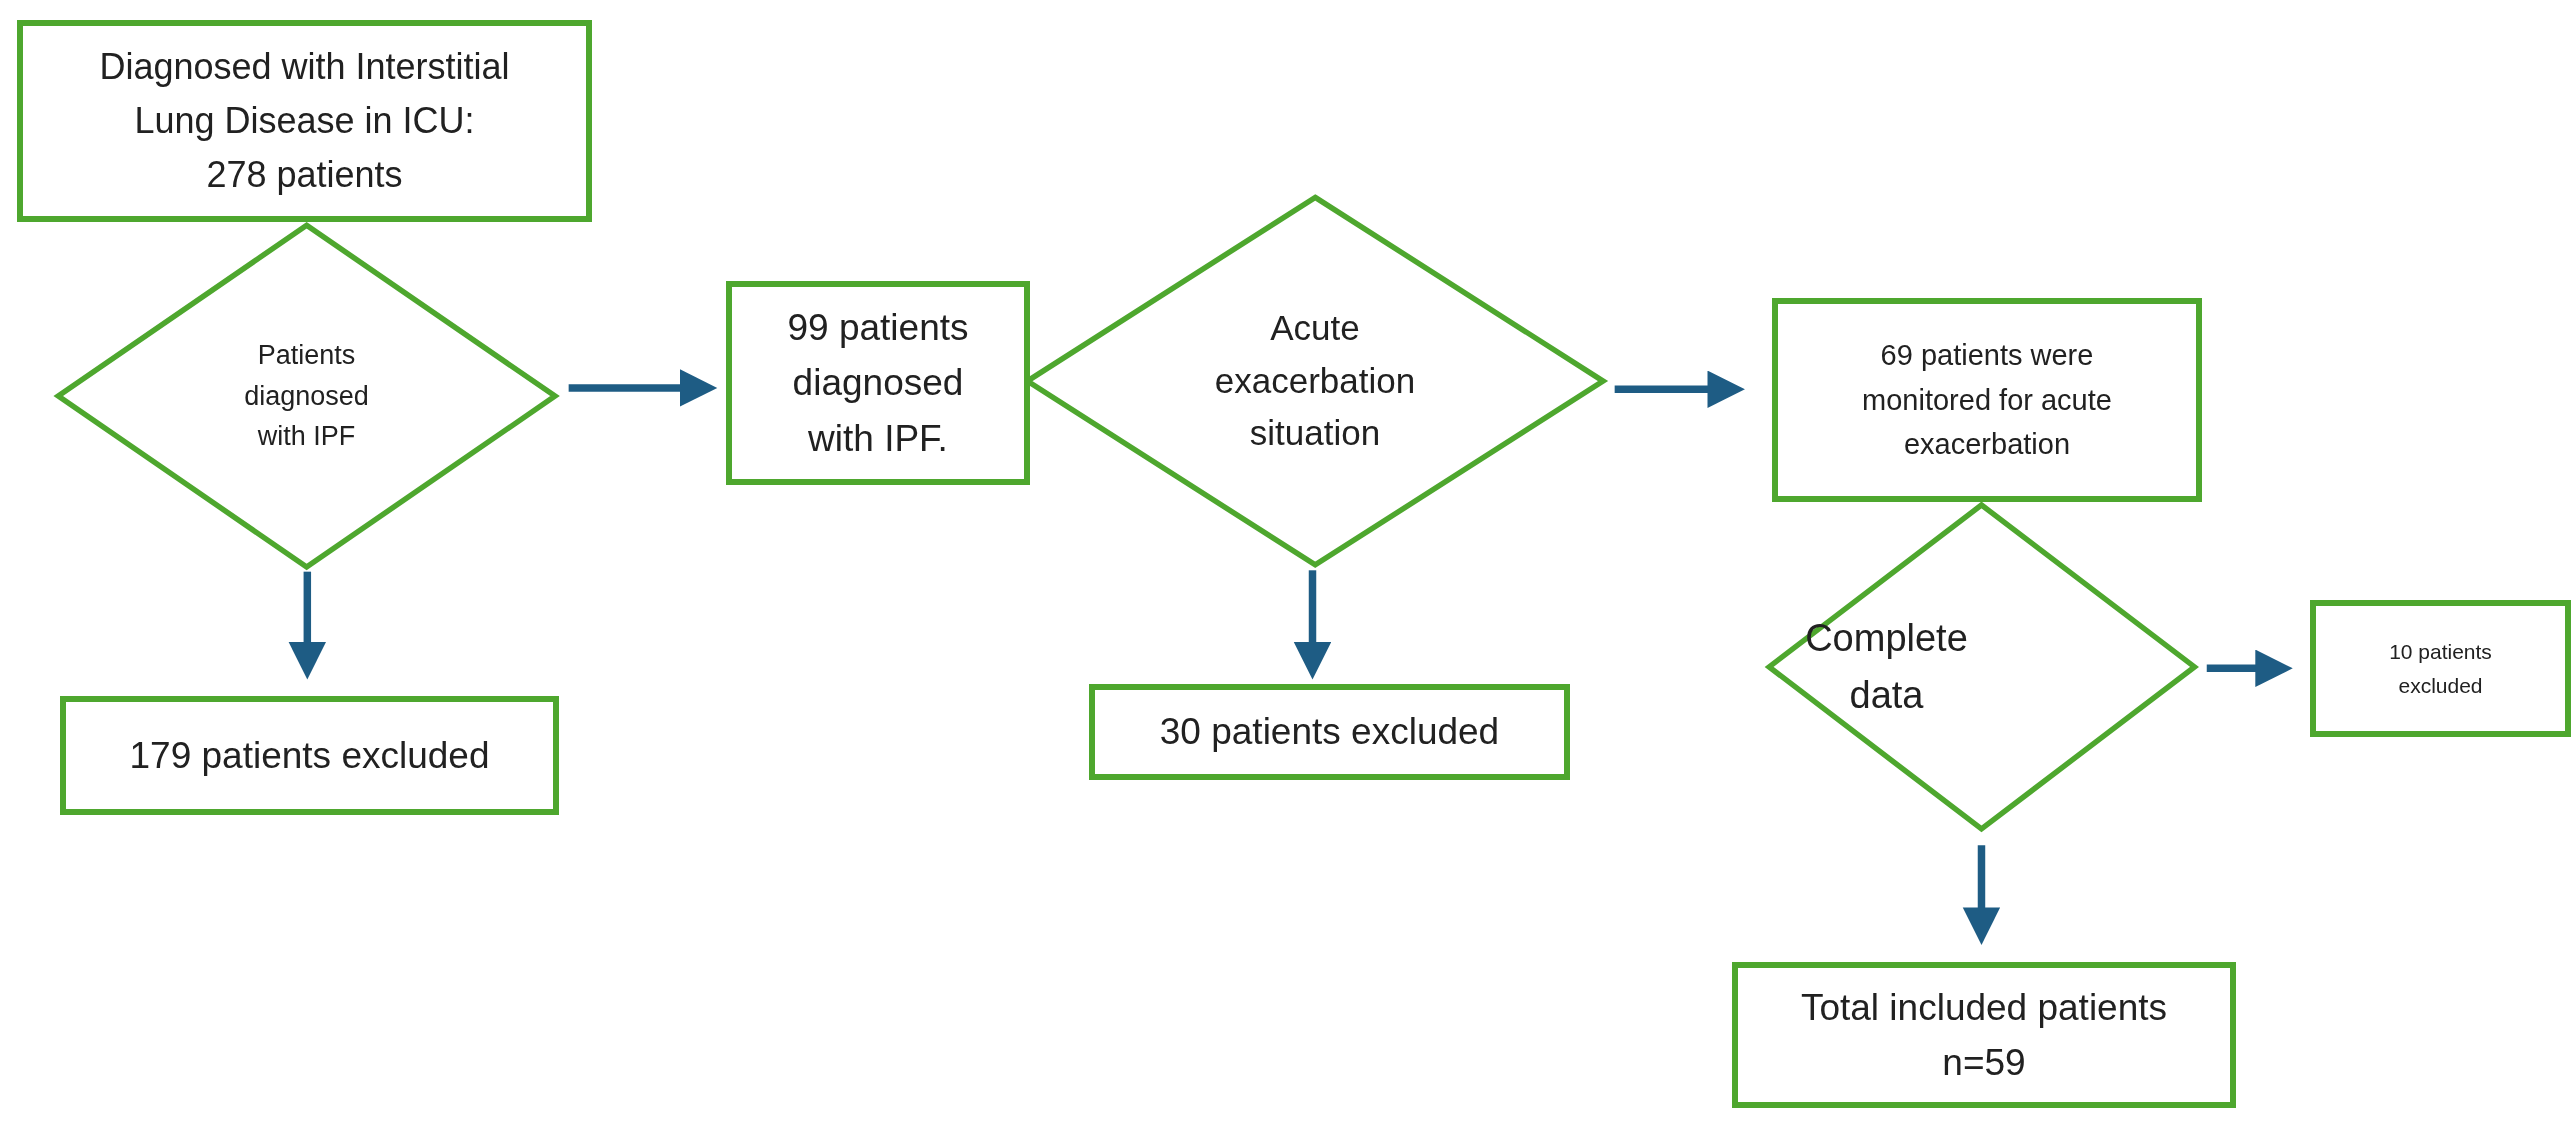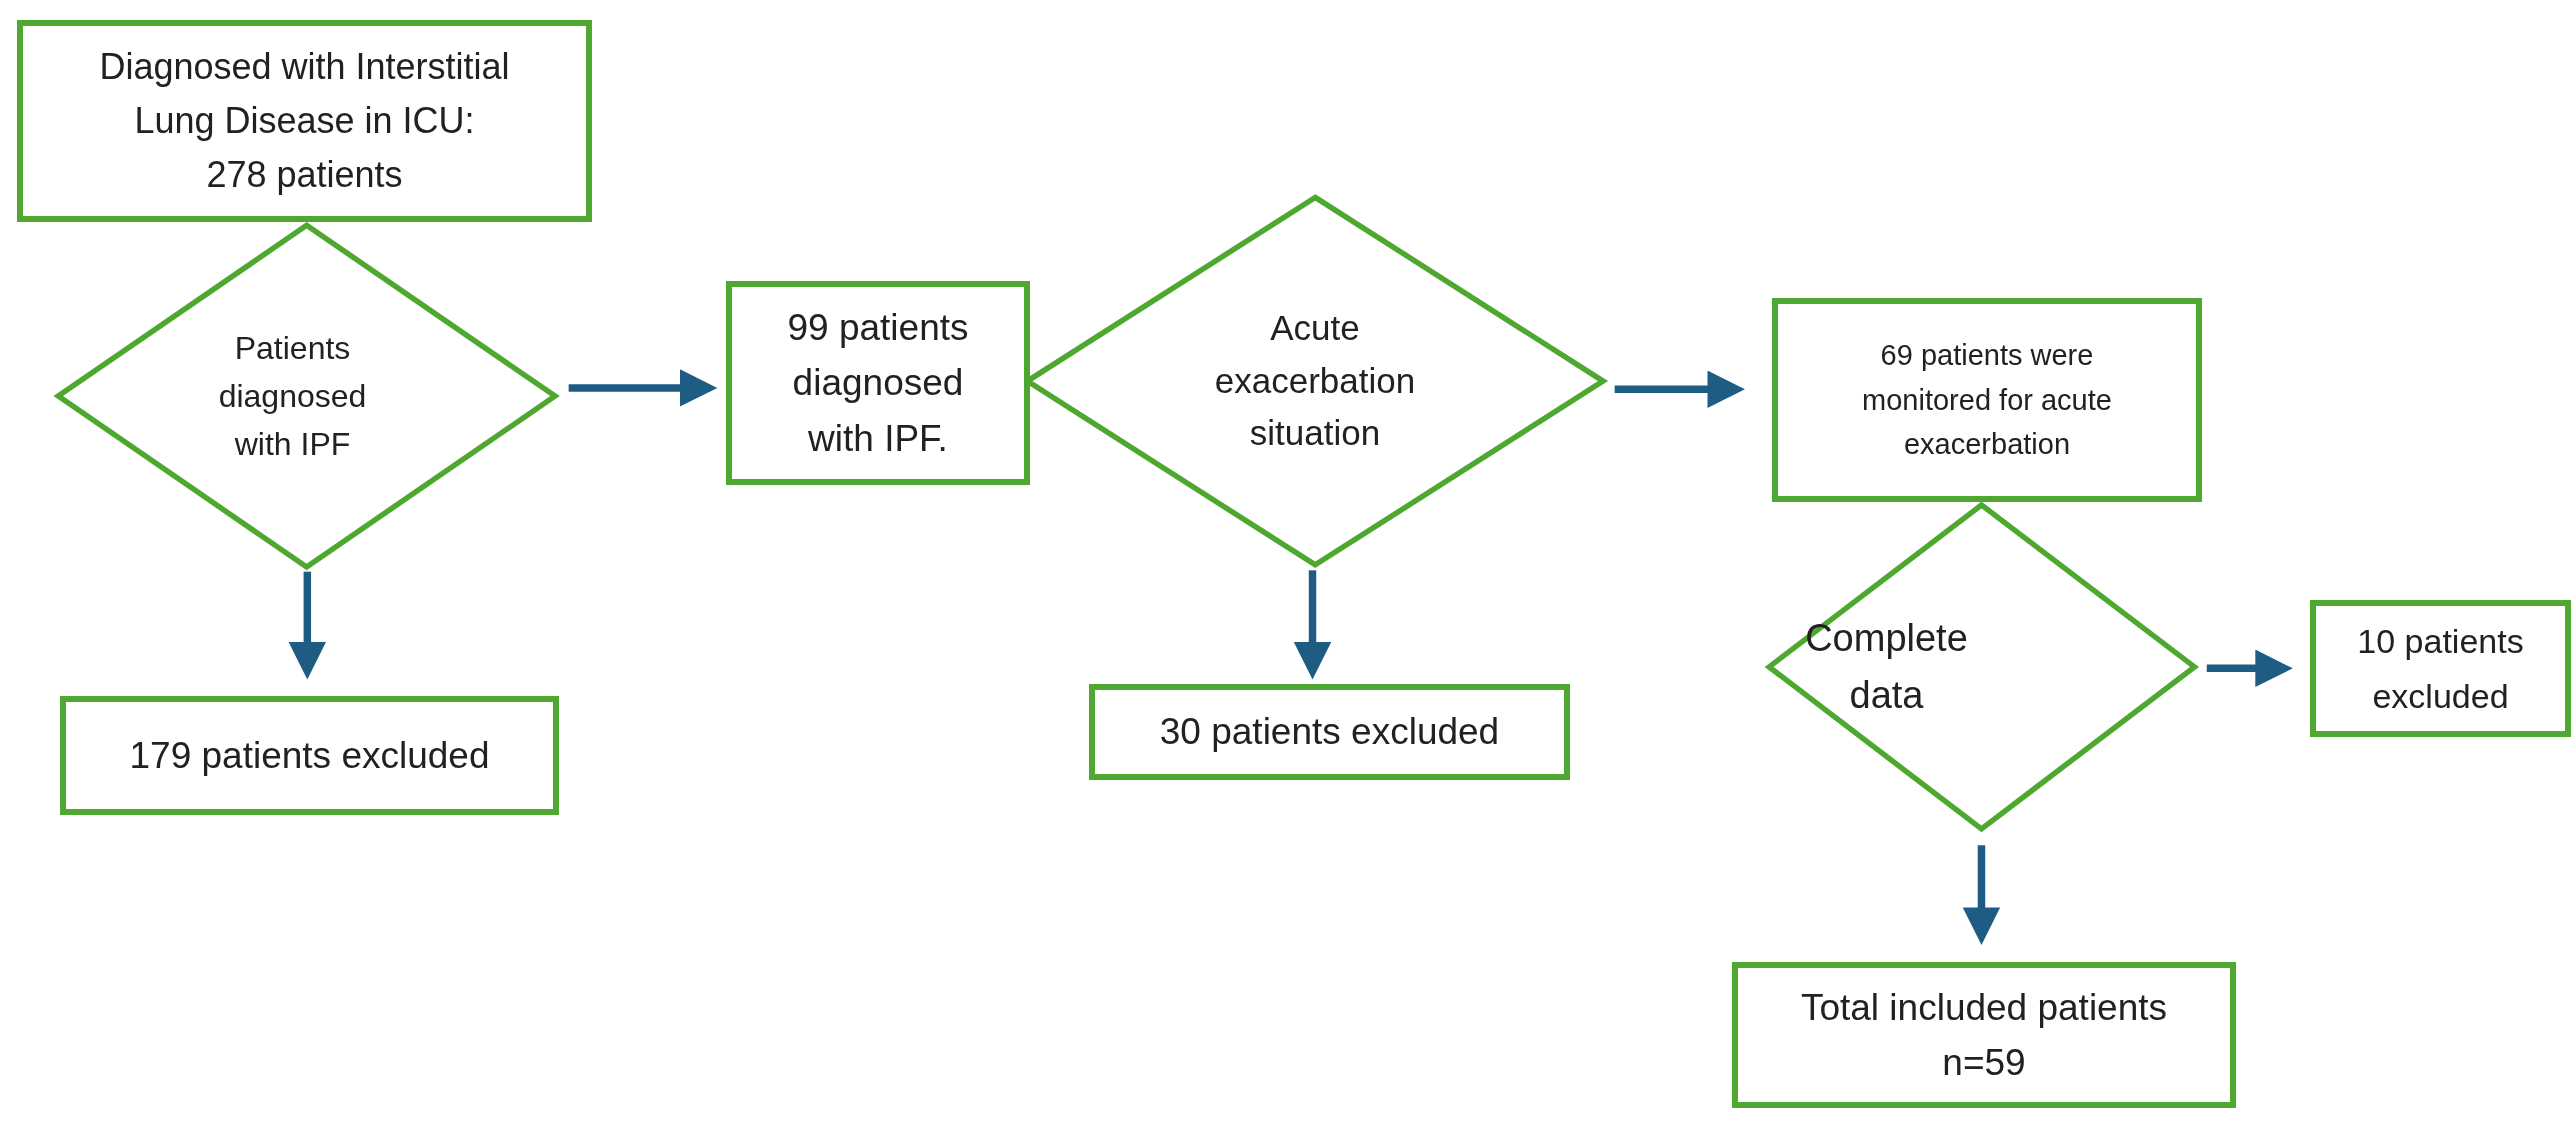--- a/index.html
+++ b/index.html
@@ -15,27 +15,27 @@
     justify-content:center;align-items:center;text-align:center;
   }
   .box{background:#ffffff;border:6.1px solid var(--green,#4EA72E)}
   .dlabel{background:transparent;pointer-events:none}
   .ln{white-space:nowrap}
 
   
   #ild    {left:17px;  top:20.4px;  width:575px; height:202px; font-size:36px; line-height:1.5}
   #ipf99  {left:726px;top:281px; width:304px; height:204px; font-size:37px; line-height:1.5}
   #mon69  {left:1772px;top:298px; width:430px; height:204px; font-size:29px; line-height:1.55}
-  #exc10  {left:2310px;top:600px; width:261px; height:137px; font-size:34px; line-height:1.6}
+  #exc10  {left:2310px;top:600px; width:261px; height:137px; font-size:21px; line-height:1.6}
   #exc179 {left:60px;  top:696px;width:499px; height:119px; font-size:37px; line-height:1.4}
   #exc30  {left:1089px;top:684px;width:481px; height:96px; font-size:37px; line-height:1.4}
   #total  {left:1732px;top:962px;width:504px; height:146px; font-size:37px; line-height:1.5}
 
   
-  #d1l {left:44px;  top:225px;width:497px;height:342px;font-size:32px;line-height:1.5}
+  #d1l {left:58px;  top:225px;width:497px;height:342px;font-size:27px;line-height:1.5}
   #d2l {left:1027px;top:197px;width:576px;height:368px;font-size:35px;line-height:1.5}
   #d3l {left:1674px;top:505px;width:425px;height:324px;font-size:38px;line-height:1.5}
 </style>
 </head>
 <body>
 
 <div id="canvas">
 
   <svg class="layer" viewBox="0 0 3784 1656" width="2576" height="1127">
     <defs>

